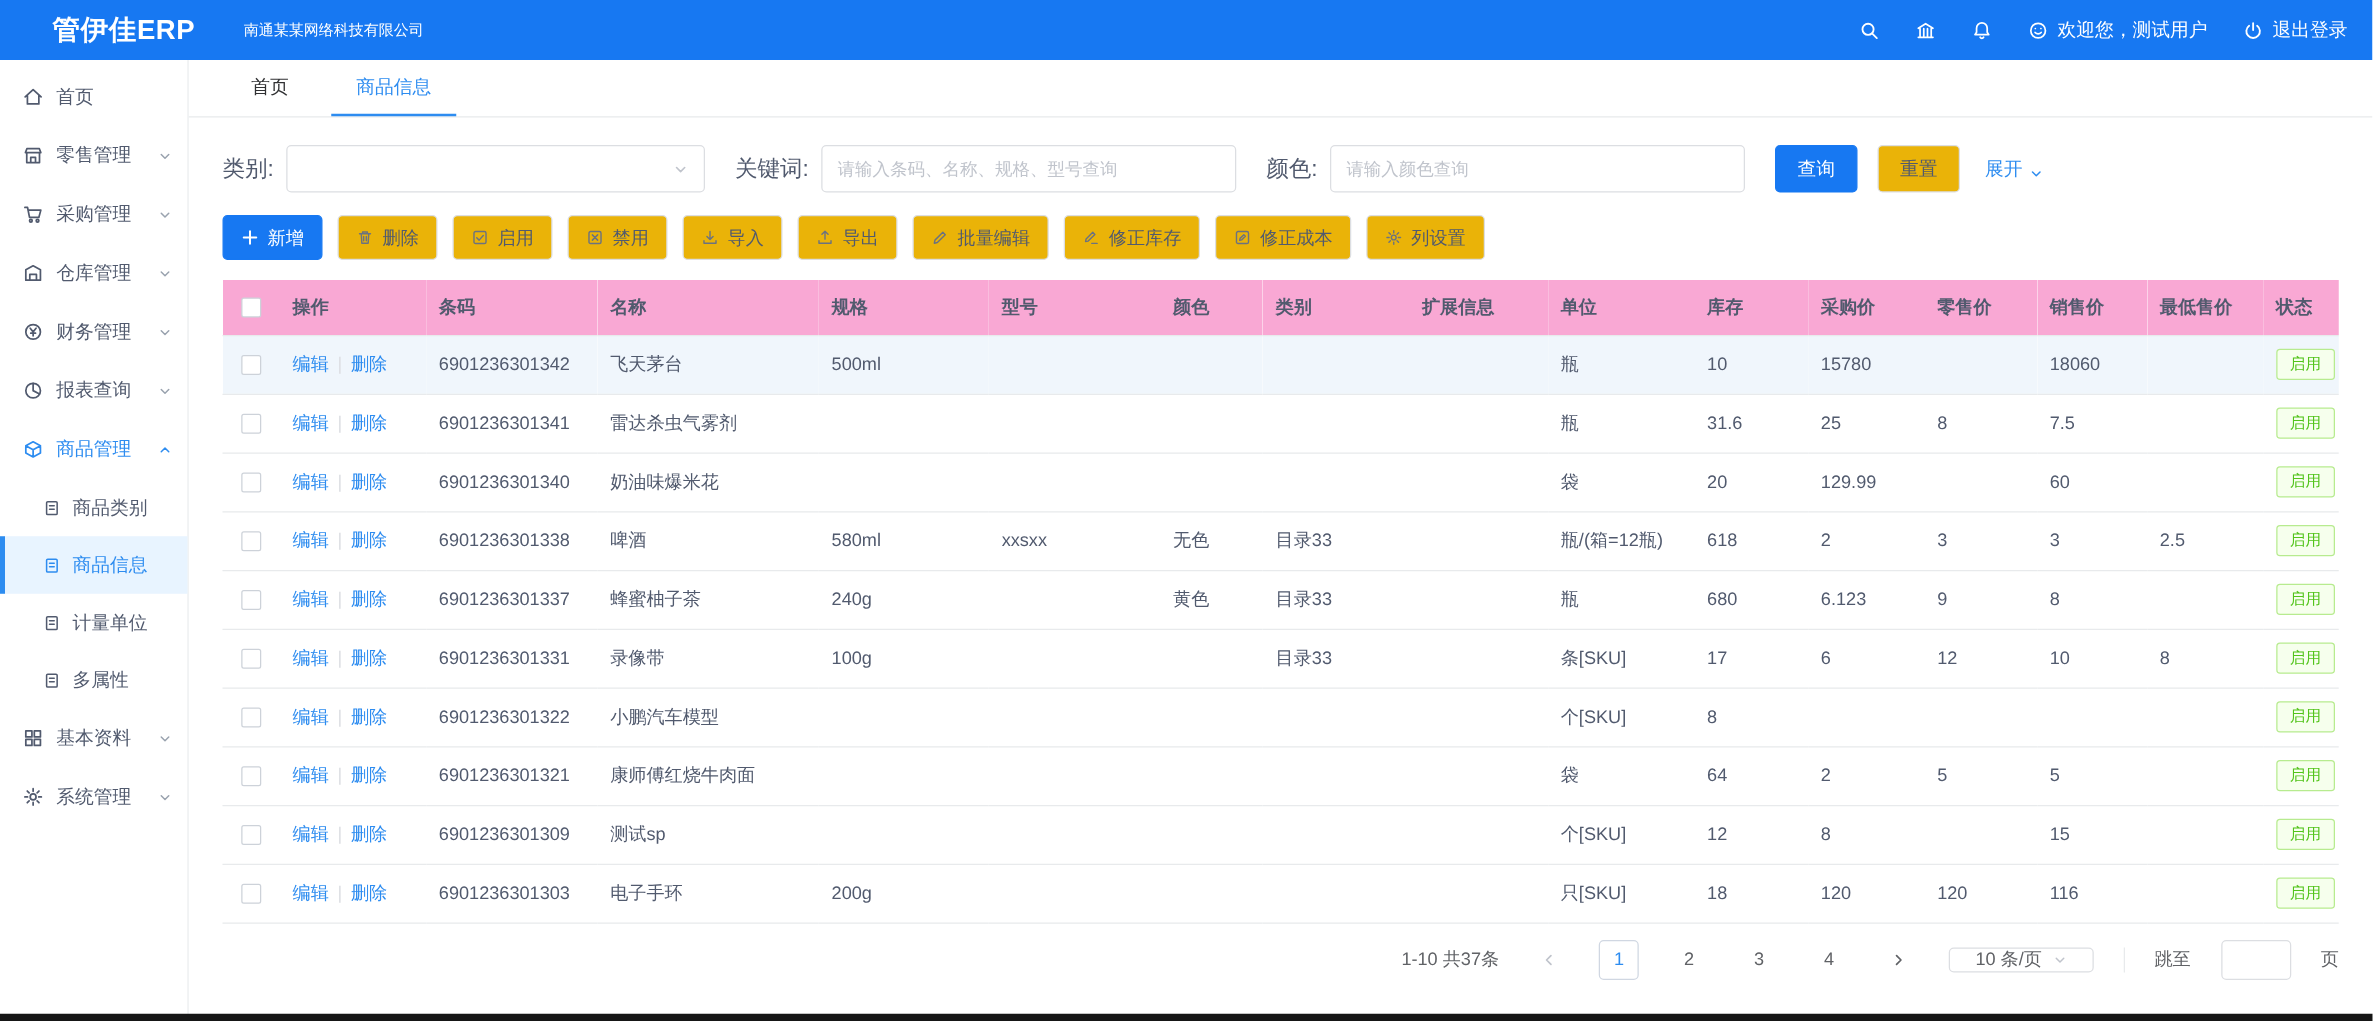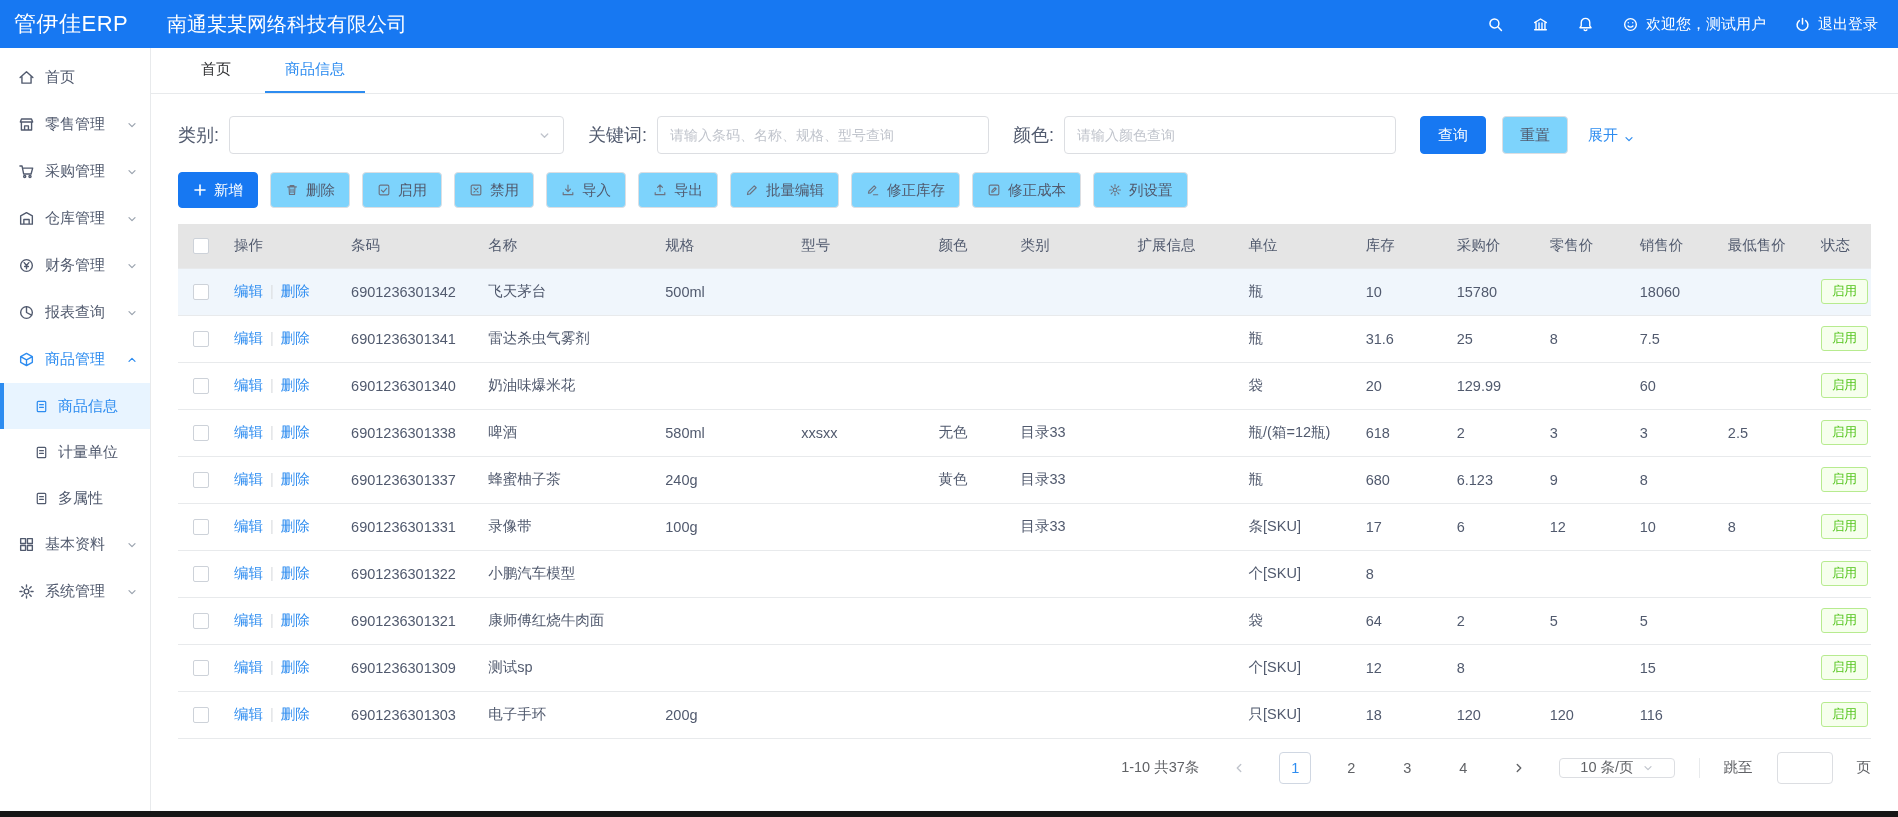--- a/index.html
+++ b/index.html
@@ -1,22 +1,22 @@
 <!DOCTYPE html>
 <html><head>
 <meta charset="utf-8">
 <style>
   * { margin:0; padding:0; box-sizing:border-box; }
   html,body { width:1898px; height:817px; overflow:hidden; }
   body { font-family:"Liberation Sans","DejaVu Sans",sans-serif; background:#fff; color:#515a6e; font-size:14px; }
 
   
   .topbar { height:48px; background:#1778f2; display:flex; align-items:center; color:#fff; }
-  .logo { width:151px; padding-left:14px; font-size:22px; font-weight:normal; letter-spacing:.5px; white-space:nowrap; }
-  .company { font-size:20px; margin-left:16px; white-space:nowrap; }
+  .logo { width:151px; padding-left:14px; font-size:22px; font-weight:bold; letter-spacing:.5px; white-space:nowrap;margin-left:28px; }
+  .company { font-size:12px; margin-left:16px; white-space:nowrap; }
   .top-right { margin-left:auto; display:flex; align-items:center; gap:28px; padding-right:20px; font-size:15px; }
   .iconbtn { display:flex; align-items:center; gap:7px; cursor:pointer; white-space:nowrap; }
   .ic { display:block; }
 
   
   .layout { display:flex; height:769px; }
   .sidebar { width:151px; border-right:1px solid #e8eaec; background:#fff; padding-top:6px; flex:0 0 151px; }
   .menu-item { height:47px; display:flex; align-items:center; padding:0 12px 0 18px; font-size:15px; color:#515a6e; cursor:pointer; white-space:nowrap; }
   .menu-item .micon { width:17px; height:17px; margin-right:10px; color:#515a6e; flex:0 0 17px; }
   .menu-item .chev { margin-left:auto; color:#9aa3af; }
@@ -35,34 +35,34 @@
 
   .content { padding:22px 27px 0; }
 
   
   .filters { display:flex; align-items:center; }
   .fgroup { display:flex; align-items:center; margin-right:24px; }
   .flabel { font-size:18px; color:#515a6e; margin-right:10px; white-space:nowrap; }
   .select-box { width:335px; height:38px; border:1px solid #dcdee2; border-radius:4px; display:flex; align-items:center; justify-content:flex-end; padding:0 12px; color:#c0c4cc; background:#fff; cursor:pointer; }
   .text-input { width:332px; height:38px; border:1px solid #dcdee2; border-radius:4px; padding:0 12px; font-size:14px; color:#515a6e; outline:none; font-family:inherit; }
   .text-input::placeholder { color:#c0c4cc; }
-  .btn { height:38px; border-radius:4px; border:1px solid #dcdee2; background:#7dd3fc; padding:0 17px; font-size:15px; color:#515a6e; display:inline-flex; align-items:center; gap:7px; cursor:pointer; font-family:inherit; white-space:nowrap; }
+  .btn { height:38px; border-radius:4px; border:1px solid #dcdee2; background:#eab308; padding:0 17px; font-size:15px; color:#515a6e; display:inline-flex; align-items:center; gap:7px; cursor:pointer; font-family:inherit; white-space:nowrap; }
   .btn.primary { background:#1778f2; border-color:#1778f2; color:#fff; }
   .btn + .btn { margin-left:16px; }
   .expand-link { color:#2d8cf0; display:inline-flex; align-items:flex-end; gap:5px; margin-left:20px; cursor:pointer; font-size:15px; white-space:nowrap; }
 
   
   .toolbar { display:flex; align-items:center; gap:12px; margin:18px 0 16px; }
   .toolbar .btn { height:36px; padding:0 14px; margin-left:0; font-size:14.5px;text-align:center; }
   .bicon { display:flex; color:#6b7280; }
   .btn.primary .bicon { color:#fff; }
 
   
   table { width:100%; border-collapse:collapse; table-layout:fixed; }
-  thead th { background:#e5e5e5; height:44px; font-size:14.5px; color:#515a6e; font-weight:400; text-align:left; padding:0 10px; border-bottom:1px solid #e8eaec; white-space:nowrap; overflow:hidden; }
+  thead th { background:#f9a8d4; height:44px; font-size:14.5px; color:#515a6e; font-weight:700; text-align:left; padding:0 10px; border-bottom:1px solid #e8eaec; white-space:nowrap; overflow:hidden; }
   tbody td { height:47px; font-size:14.5px; color:#515a6e; padding:0 10px; border-bottom:1px solid #e8eaec; white-space:nowrap; overflow:hidden; }
   tbody tr.hl { background:#f0f6fc; }
   .cb-cell, th.cb-cell { text-align:center; padding:0; }
   .checkbox { width:16px; height:16px; border:1px solid #cdd2d9; border-radius:2px; background:#fff; display:inline-block; vertical-align:middle; cursor:pointer; }
   .link { color:#2d8cf0; cursor:pointer; }
   .op-div { color:#dcdee2; margin:0 7px; }
   .badge { display:inline-block; padding:3px 10px; font-size:12.5px; color:#52c41a; background:#f6ffed; border:1px solid #b7eb8f; border-radius:3px; line-height:1.3; }
 
   
   .pagination { display:flex; align-items:center; justify-content:flex-end; gap:24px; margin:13px 0; font-size:14.5px; color:#606266; }
@@ -187,20 +187,27 @@
       <svg class="micon" viewBox="0 0 16 16" fill="none" stroke="currentColor" stroke-width="1.3" stroke-linecap="round" stroke-linejoin="round">
           <path d="M8 2.3 L13.5 5.3 V10.7 L8 13.7 L2.5 10.7 V5.3 Z M2.5 5.3 L8 8.3 L13.5 5.3 M8 8.3 V13.7"></path>
         </svg>
       <span>商品管理</span>
       <svg class="chev" width="12" height="12" viewBox="0 0 16 16" fill="none" stroke="currentColor" stroke-width="1.6" stroke-linecap="round" stroke-linejoin="round">
           <path d="M4 9.8 L8 5.8 L12 9.8"></path>
         </svg>
     </div>
 
     <div>
+      <div class="submenu-item">
+        <svg class="micon" viewBox="0 0 16 16" fill="none" stroke="currentColor" stroke-width="1.3" stroke-linecap="round" stroke-linejoin="round">
+            <rect x="3.5" y="2.5" width="9" height="11" rx="1"></rect>
+            <path d="M6 6 H10 M6 9 H10"></path>
+          </svg>
+        <span>商品类别</span>
+      </div>
       <div class="submenu-item active">
         <svg class="micon" viewBox="0 0 16 16" fill="none" stroke="currentColor" stroke-width="1.3" stroke-linecap="round" stroke-linejoin="round">
             <rect x="3.5" y="2.5" width="9" height="11" rx="1"></rect>
             <path d="M6 6 H10 M6 9 H10"></path>
           </svg>
         <span>商品信息</span>
       </div>
       <div class="submenu-item">
         <svg class="micon" viewBox="0 0 16 16" fill="none" stroke="currentColor" stroke-width="1.3" stroke-linecap="round" stroke-linejoin="round">
             <rect x="3.5" y="2.5" width="9" height="11" rx="1"></rect>

